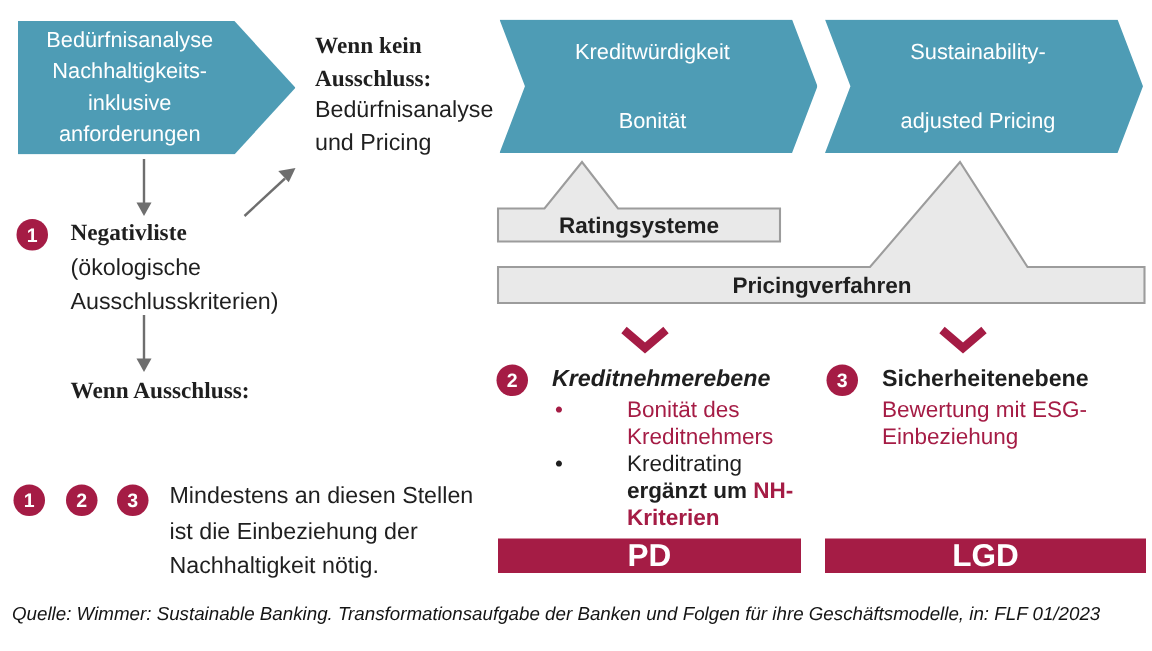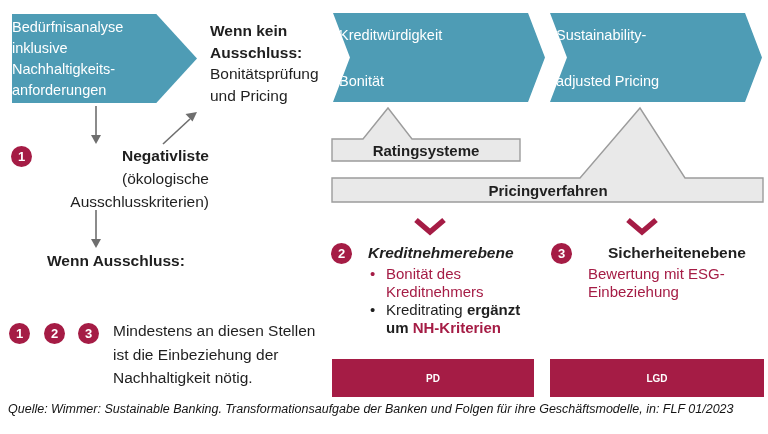--- a/index.html
+++ b/index.html
@@ -6,81 +6,81 @@
   body { background:#ffffff; font-family:"Liberation Sans", sans-serif; }
   .canvas {
     position:relative; width:768px; height:434px; background:#ffffff;
     overflow:hidden; color:#1f1f1f;
   }
   .abs { position:absolute; }
 
   
   .flow-arrow {
     position:absolute; background:#4E9CB5; color:#ffffff;
-    display:flex; flex-direction:column; align-items:flex-start; justify-content:center;
+    display:flex; flex-direction:column; align-items:center; justify-content:center;
     text-align:center; font-size:14.5px; line-height:21px;
   }
   .flow-arrow.pentagon { clip-path:polygon(0% 0%, 78% 0%, 100% 50%, 78% 100%, 0% 100%); }
   .flow-arrow.chevron  { clip-path:polygon(0% 0%, 92% 0%, 100% 50%, 92% 100%, 0% 100%, 8% 50%);gap:24px; }
   .flow-arrow.pentagon .ln { padding-right:36px; }
   .flow-arrow.chevron  .ln { padding-left:6px; padding-right:14px; }
 
   .txtblock { position:absolute; font-size:15.5px; line-height:21.5px; }
   .b { font-weight:bold; }
-  .blk { display:block; }
+  .blk { display:block;font-family:Liberation Serif, serif; }
 
   .num {
     position:absolute; width:21px; height:21px; border-radius:50%;
     background:#A51C45; color:#ffffff; font-weight:bold; font-size:13px;
     display:flex; align-items:center; justify-content:center;
   }
 
   .note-title { position:absolute; font-weight:bold; font-size:15.5px; line-height:20px; }
   .note-body  { position:absolute; font-size:15px; line-height:18px; }
   .maroon-text { color:#A51C45; }
 
   .graylabel {
     position:absolute; font-weight:bold; font-size:15px;
     display:flex; align-items:center; justify-content:center; text-align:center;
   }
 
   .bar {
     position:absolute; background:#A51C45; color:#ffffff; font-weight:bold;
-    font-size:10px; display:flex; align-items:center; justify-content:center;
-    height:38px;
+    font-size:21px; display:flex; align-items:center; justify-content:center;
+    height:23px;
     text-align:right;
   }
 
   .bullets { position:absolute; width:176px; }
   .bullet  { display:flex; font-size:15px; line-height:18px; }
   .bullet .mark { width:16px; flex:0 0 16px; }
-  .bullet .btxt { width:160px; }
+  .bullet .btxt { width:160px;margin-left:32px; }
 
   .legend-text { position:absolute; font-size:15.5px; line-height:23.5px; width:212px; }
 
   .source {
     position:absolute; left:8px; top:402px; width:756px;
     font-size:12.5px; font-style:italic; color:#141414; white-space:nowrap;
   }
 </style>
 </head>
 <body>
 
 <div class="canvas">
 
   <div class="flow-arrow pentagon" style="left:12px; top:14px; width:185px; height:89px;">
     <div class="ln">Bedürfnisanalyse</div>
+    <div class="ln">Nachhaltigkeits-</div>
     <div class="ln">inklusive</div>
-    <div class="ln">Nachhaltigkeits-</div>
     <div class="ln">anforderungen</div>
   </div>
 
   <div class="txtblock" style="left:210px; top:20px; width:125px;">
     <span class="b blk">Wenn kein Ausschluss:</span>
-    <span>Bonitätsprüfung und Pricing</span>
+    <span>Bedürfnisanalyse und Pricing</span>
   </div>
 
   <div class="flow-arrow chevron" style="left:333px; top:13px; width:212px; height:89px; line-height:22px;">
     <div class="ln">Kreditwürdigkeit</div>
     <div class="ln">Bonität</div>
   </div>
 
   <div class="flow-arrow chevron" style="left:550px; top:13px; width:212px; height:89px; line-height:22px;">
     <div class="ln">Sustainability-</div>
     <div class="ln">adjusted Pricing</div>
@@ -97,21 +97,21 @@
   </svg>
 
   <svg class="abs" style="left:89px; top:210px;" width="14" height="40" viewBox="0 0 14 40">
     <line x1="7" y1="0" x2="7" y2="30" stroke="#6E6E6E" stroke-width="1.6"></line>
     <polygon points="2,29 12,29 7,38" fill="#6E6E6E"></polygon>
   </svg>
 
   <div class="num" style="left:11px; top:146px;">
     <span>1</span>
   </div>
-  <div class="txtblock" style="left:47px; top:144px; width:162px; line-height:23px;text-align:right;">
+  <div class="txtblock" style="left:47px; top:144px; width:162px; line-height:23px;">
     <span class="b blk">Negativliste</span>
     <span>(ökologische Ausschlusskriterien)</span>
   </div>
 
   <div class="txtblock" style="left:47px; top:249px; width:190px; line-height:23px;">
     <span class="b blk">Wenn Ausschluss:</span>
   </div>
 
   <svg class="abs" style="left:331px; top:105px;" width="191" height="58" viewBox="0 0 191 58">
     <path d="M1 34 L32 34 L57 3 L81 34 L189 34 L189 56 L1 56 Z" fill="#E9E9E9" stroke="#9C9C9C" stroke-width="1.4" stroke-linejoin="miter"></path>
@@ -142,21 +142,21 @@
     <div class="bullet">
       <span class="mark">•</span>
       <span class="btxt"><span>Kreditrating </span><span class="b">ergänzt um </span><span class="b maroon-text">NH-Kriterien</span></span>
     </div>
   </div>
   <div class="bar" style="left:332px; top:359px; width:202px;">PD</div>
 
   <div class="num" style="left:551px; top:243px;">
     <span>3</span>
   </div>
-  <div class="note-title" style="left:588px; top:243px;margin-left:20px;">Sicherheitenebene</div>
+  <div class="note-title" style="left:588px; top:243px;">Sicherheitenebene</div>
   <div class="note-body maroon-text" style="left:588px; top:265px; width:152px;">Bewertung mit ESG-Einbeziehung</div>
   <div class="bar" style="left:550px; top:359px; width:214px;">LGD</div>
 
   <div class="num" style="left:9px; top:323px;">
     <span>1</span>
   </div>
   <div class="num" style="left:44px; top:323px;">
     <span>2</span>
   </div>
   <div class="num" style="left:78px; top:323px;">

